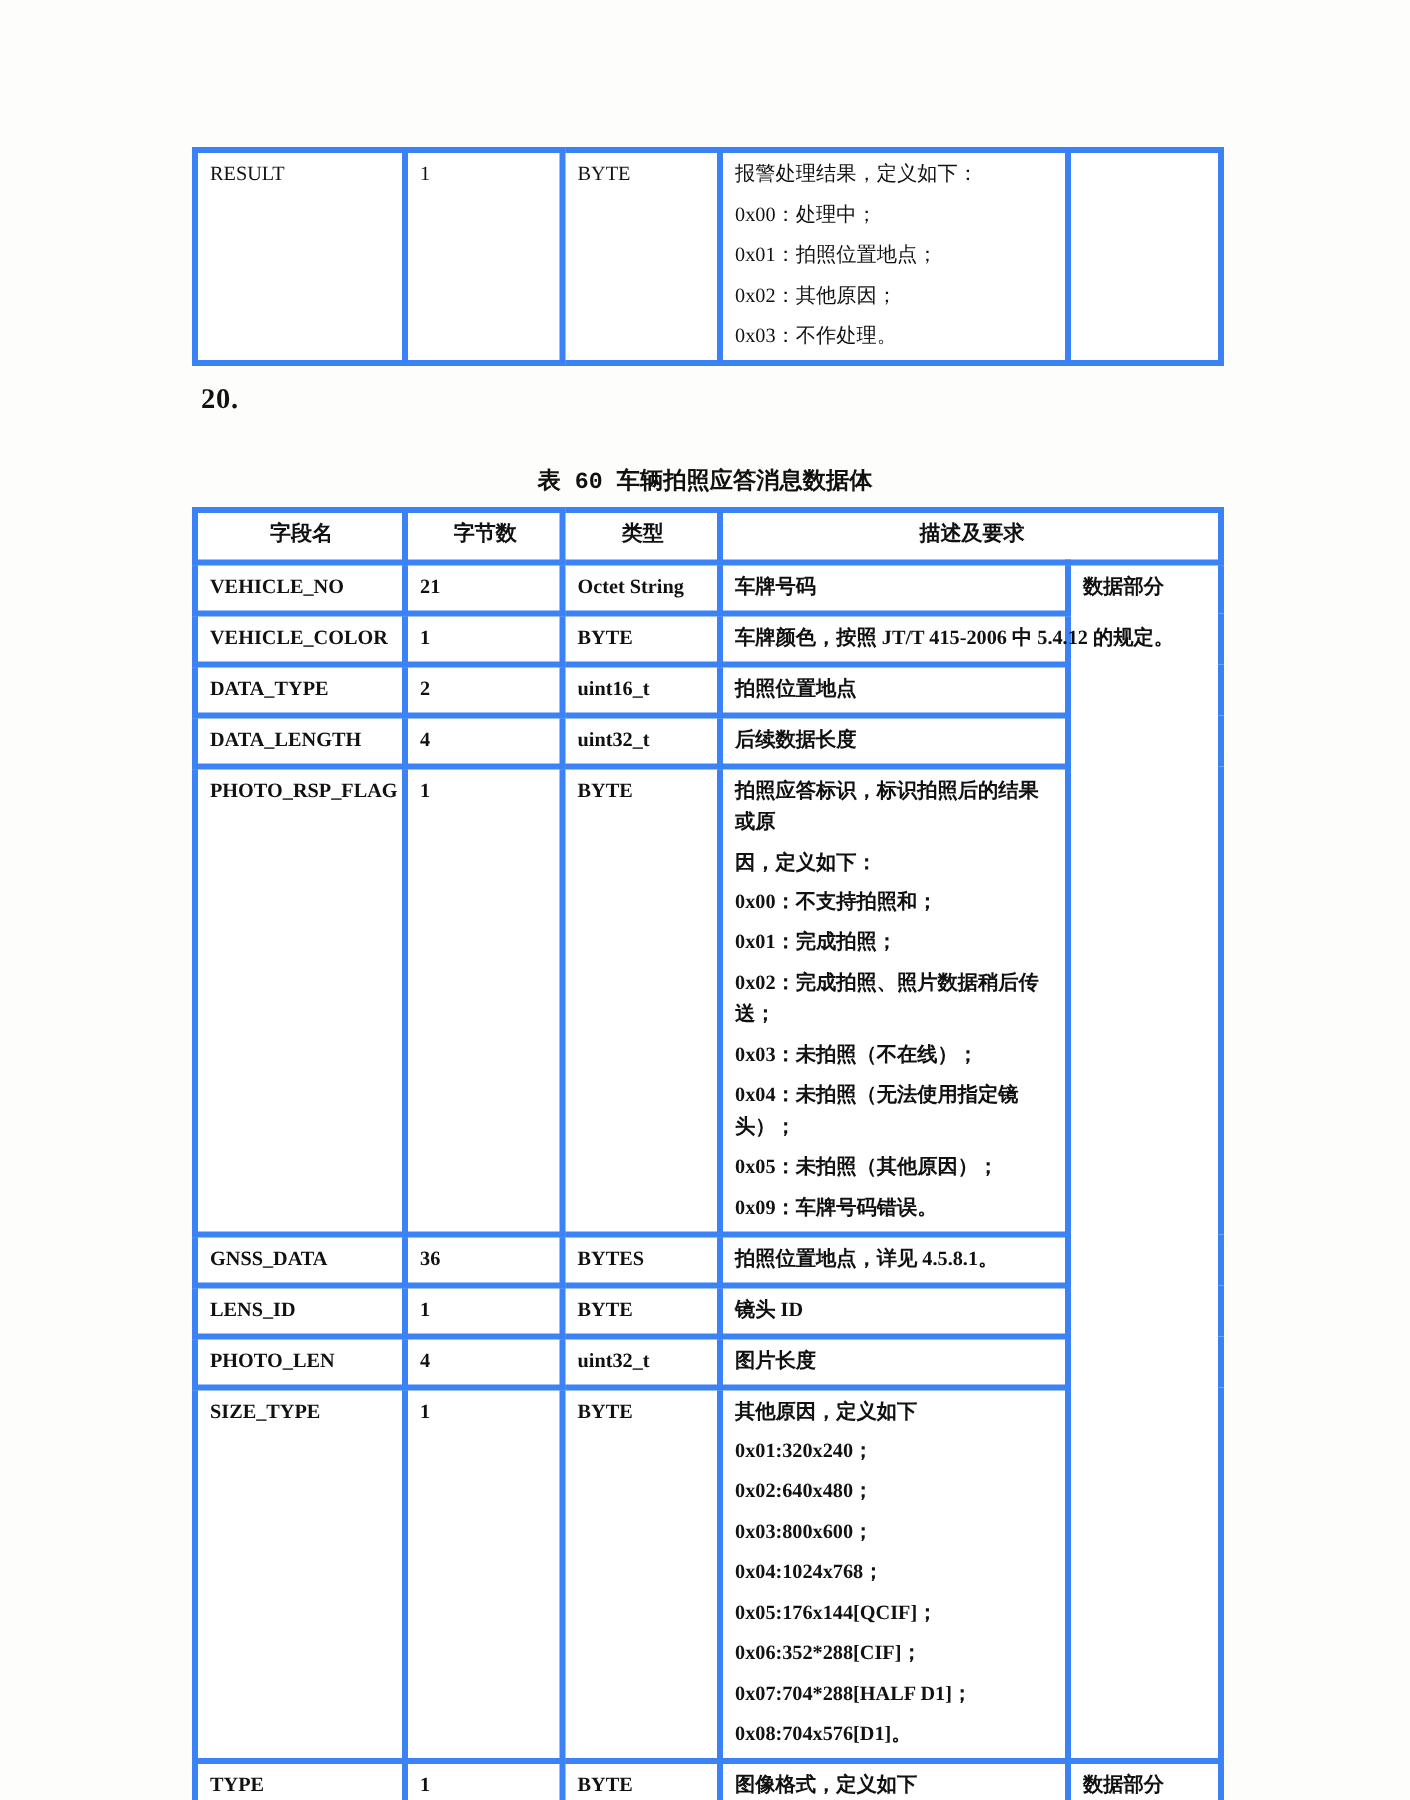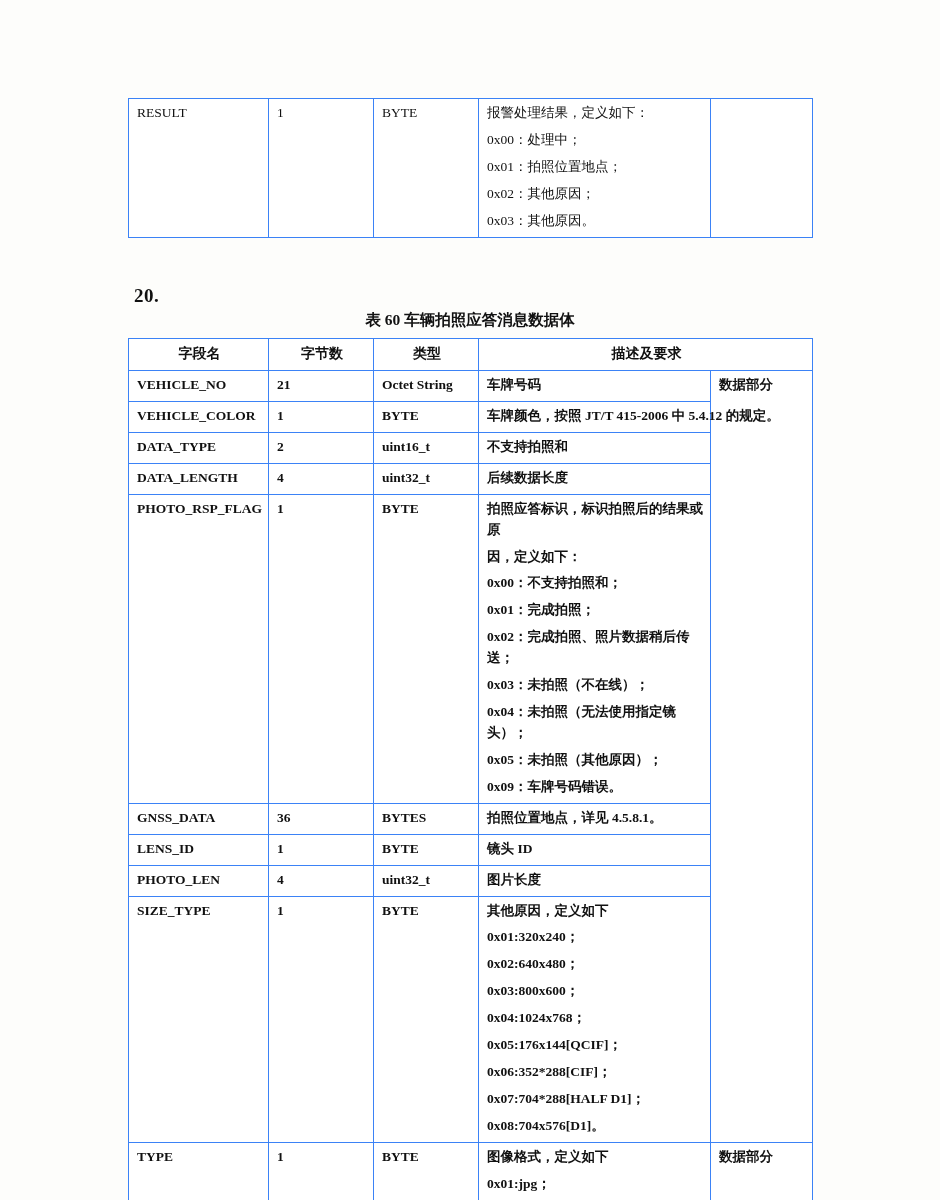--- a/index.html
+++ b/index.html
@@ -22,21 +22,21 @@
     height: 1200px;
     background: #fdfdfb;
   }
   
   .tbl {
     border-collapse: collapse;
     table-layout: fixed;
     background: #ffffff;
   }
   .tbl td, .tbl th {
-    border: 1px solid #3b82f6;
+    border: 4px solid #3b82f6;
     vertical-align: top;
     padding: 4px 6px 5px 8px;
     font-size: 13.5px;
     line-height: 1.55;
     font-weight: normal;
     text-align: left;
   }
   .tbl th {
     text-align: center;
     font-weight: normal;
@@ -48,34 +48,34 @@
     position: absolute;
     left: 128px;
     top: 98px;
     width: 684px;
   }
   #top-table td { height: 22px; }
 
   .sect-num {
     position: absolute;
     left: 134px;
-    top: 285px;
+    top: 256px;
     font-size: 19px;
     font-weight: bold;
     letter-spacing: 0.5px;
   }
   .tbl-caption {
     position: absolute;
     left: 0;
     top: 310px;
     width: 940px;
     text-align: center;
     font-size: 15.5px;
     font-weight: bold;
-    font-family: Liberation Serif, serif;
+    font-family: Liberation Mono, monospace;
   }
   #main-table {
     position: absolute;
     left: 128px;
     top: 338px;
     width: 684px;
   }
   #main-table th {
     font-size: 14px;
     font-weight: bold;
@@ -117,21 +117,21 @@
     <tbody>
       <tr>
         <td class="v-mid field-name">RESULT</td>
         <td class="v-mid c-center">1</td>
         <td class="v-mid c-center">BYTE</td>
         <td class="linelist desc-cell">
           <p>报警处理结果，定义如下：</p>
           <p>0x00：处理中；</p>
           <p>0x01：拍照位置地点；</p>
           <p>0x02：其他原因；</p>
-          <p>0x03：其他原因。</p>
+          <p>0x03：不作处理。</p>
         </td>
         <td class="v-mid c-center"></td>
       </tr>
     </tbody>
   </table>
 
   <div class="sect-num">20.</div>
 
   <div class="tbl-caption">表 60 车辆拍照应答消息数据体</div>
 
@@ -165,21 +165,21 @@
         <td class="field-name v-mid">VEHICLE_COLOR</td>
         <td class="num-cell v-mid">1</td>
         <td class="type-cell v-mid c-center">BYTE</td>
         <td class="desc-cell v-mid nowrap">车牌颜色，按照 JT/T 415-2006 中 5.4.12 的规定。</td>
       </tr>
 
       <tr>
         <td class="field-name v-mid">DATA_TYPE</td>
         <td class="num-cell v-mid">2</td>
         <td class="type-cell v-mid">uint16_t</td>
-        <td class="desc-cell v-mid">不支持拍照和</td>
+        <td class="desc-cell v-mid">拍照位置地点</td>
       </tr>
 
       <tr>
         <td class="field-name v-mid">DATA_LENGTH</td>
         <td class="num-cell v-mid">4</td>
         <td class="type-cell v-mid">uint32_t</td>
         <td class="desc-cell v-mid">后续数据长度</td>
       </tr>
 
       <tr>

